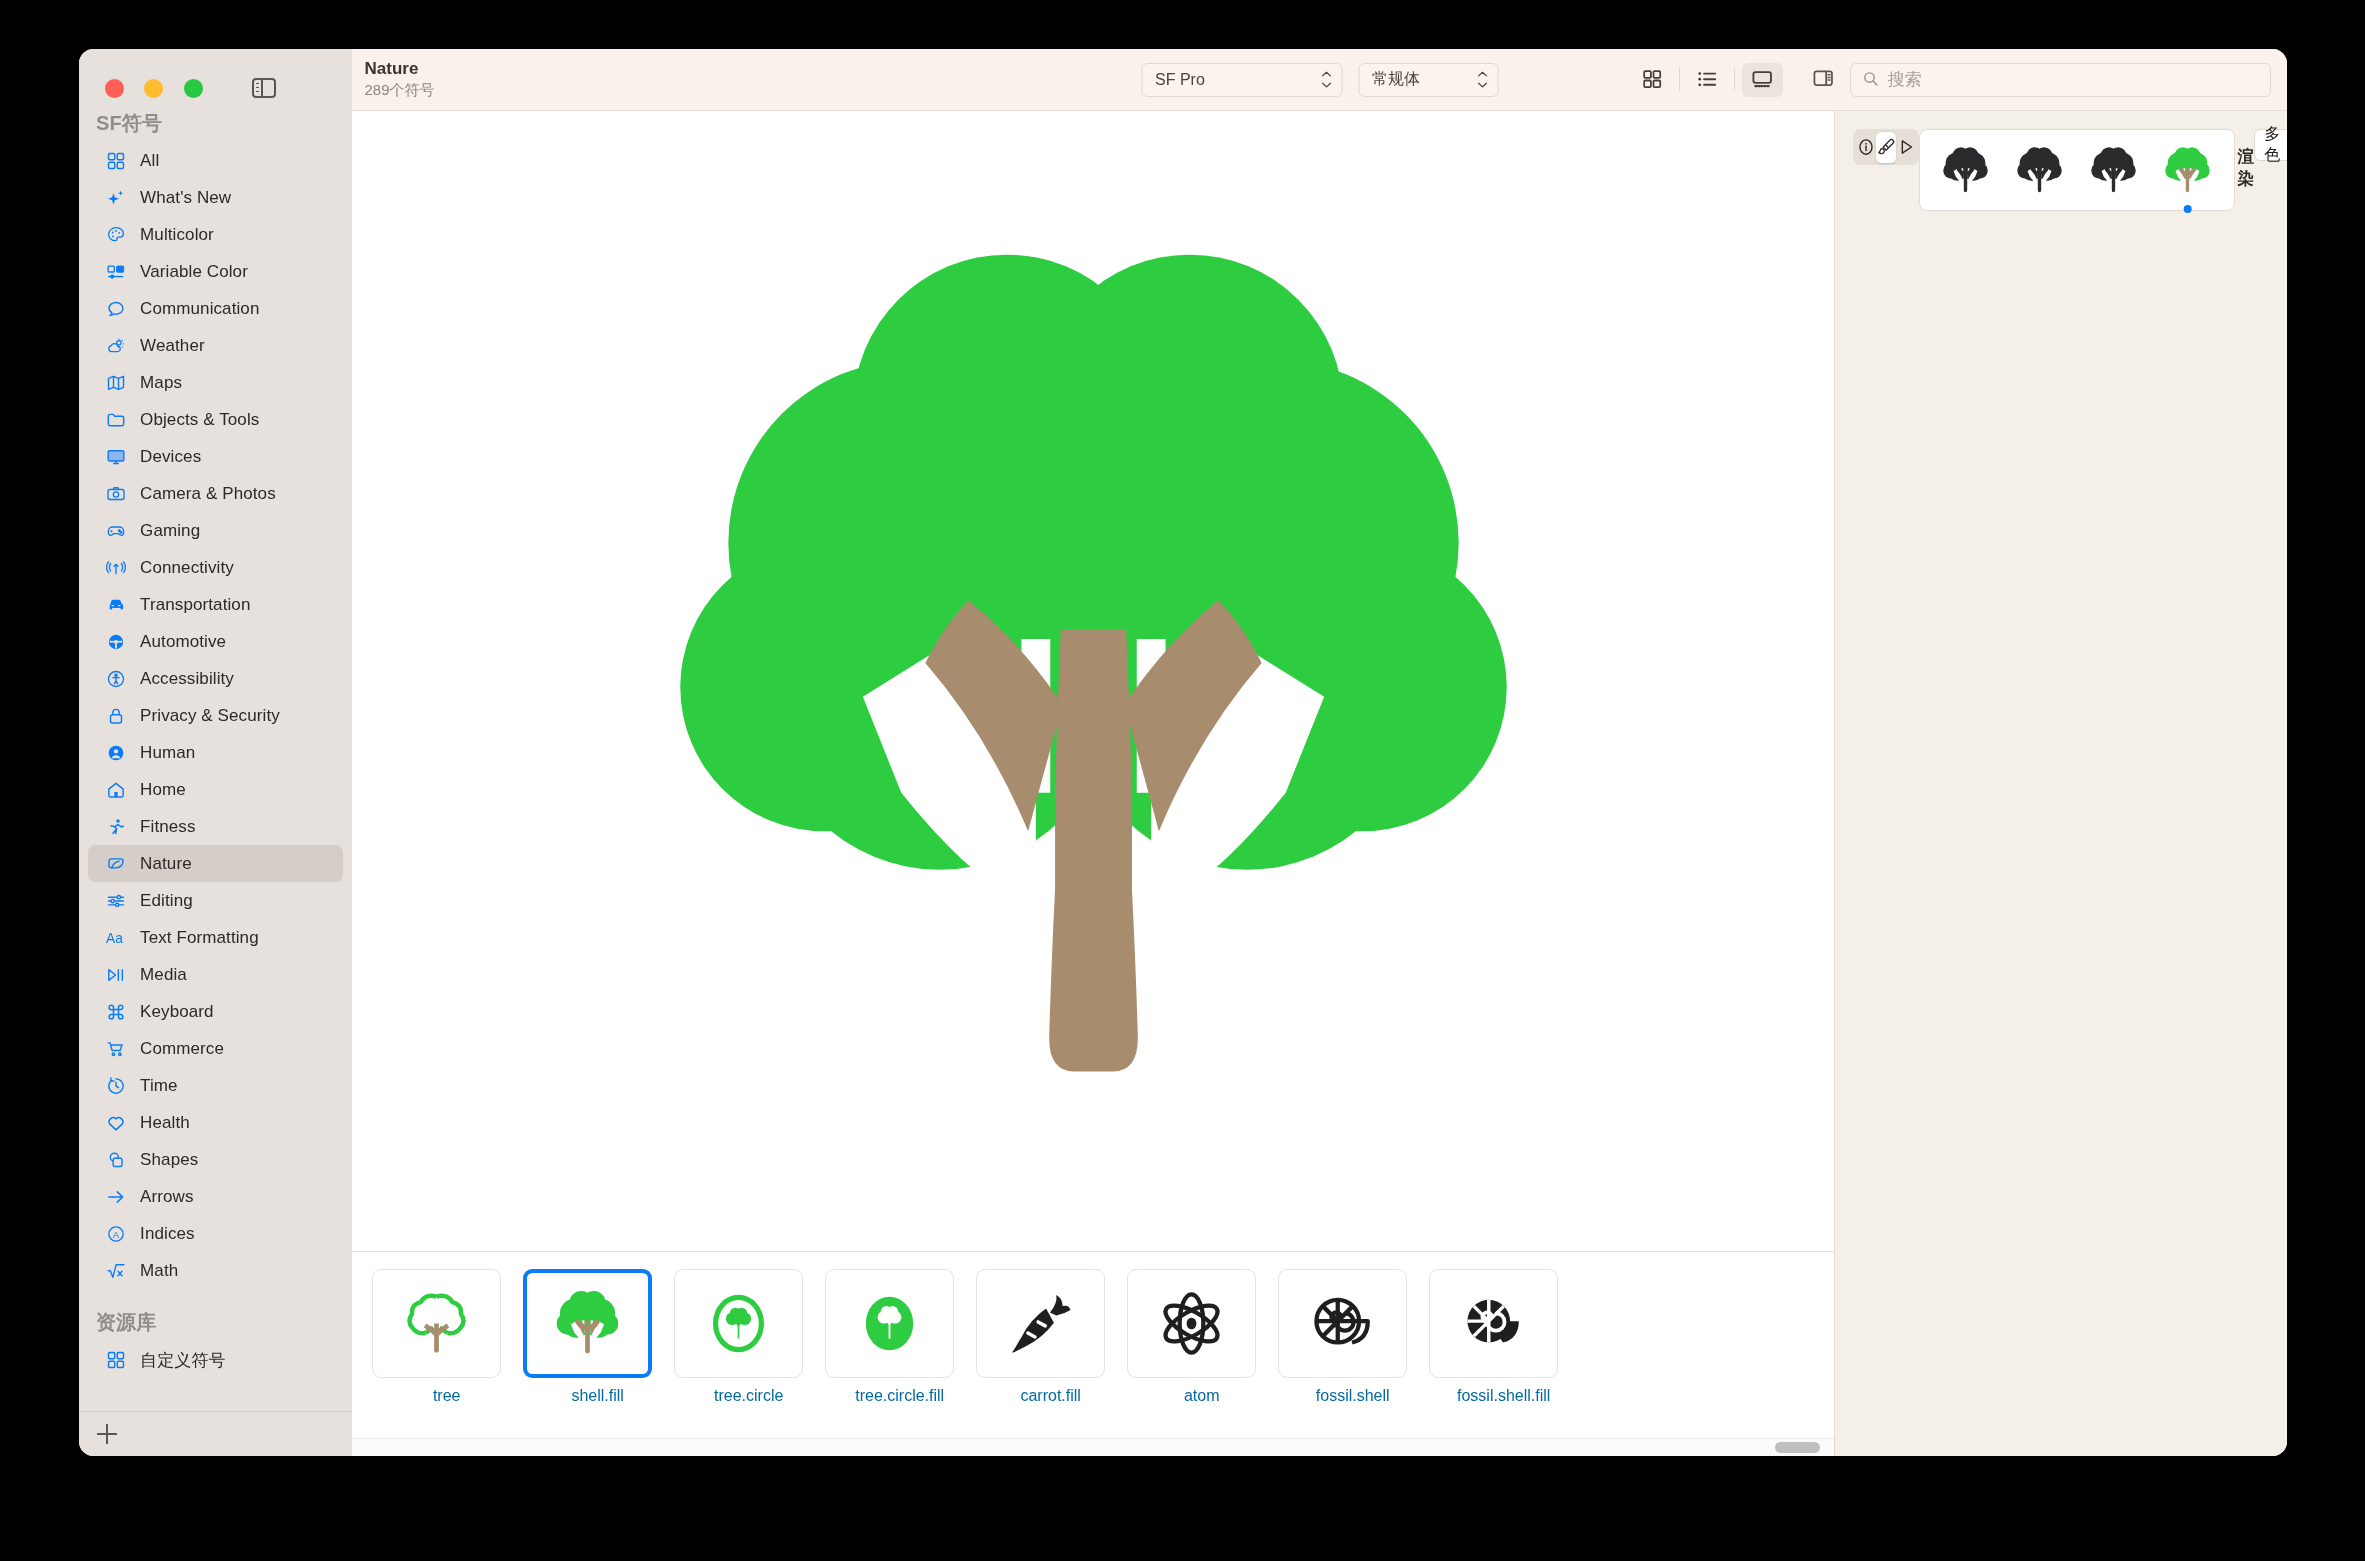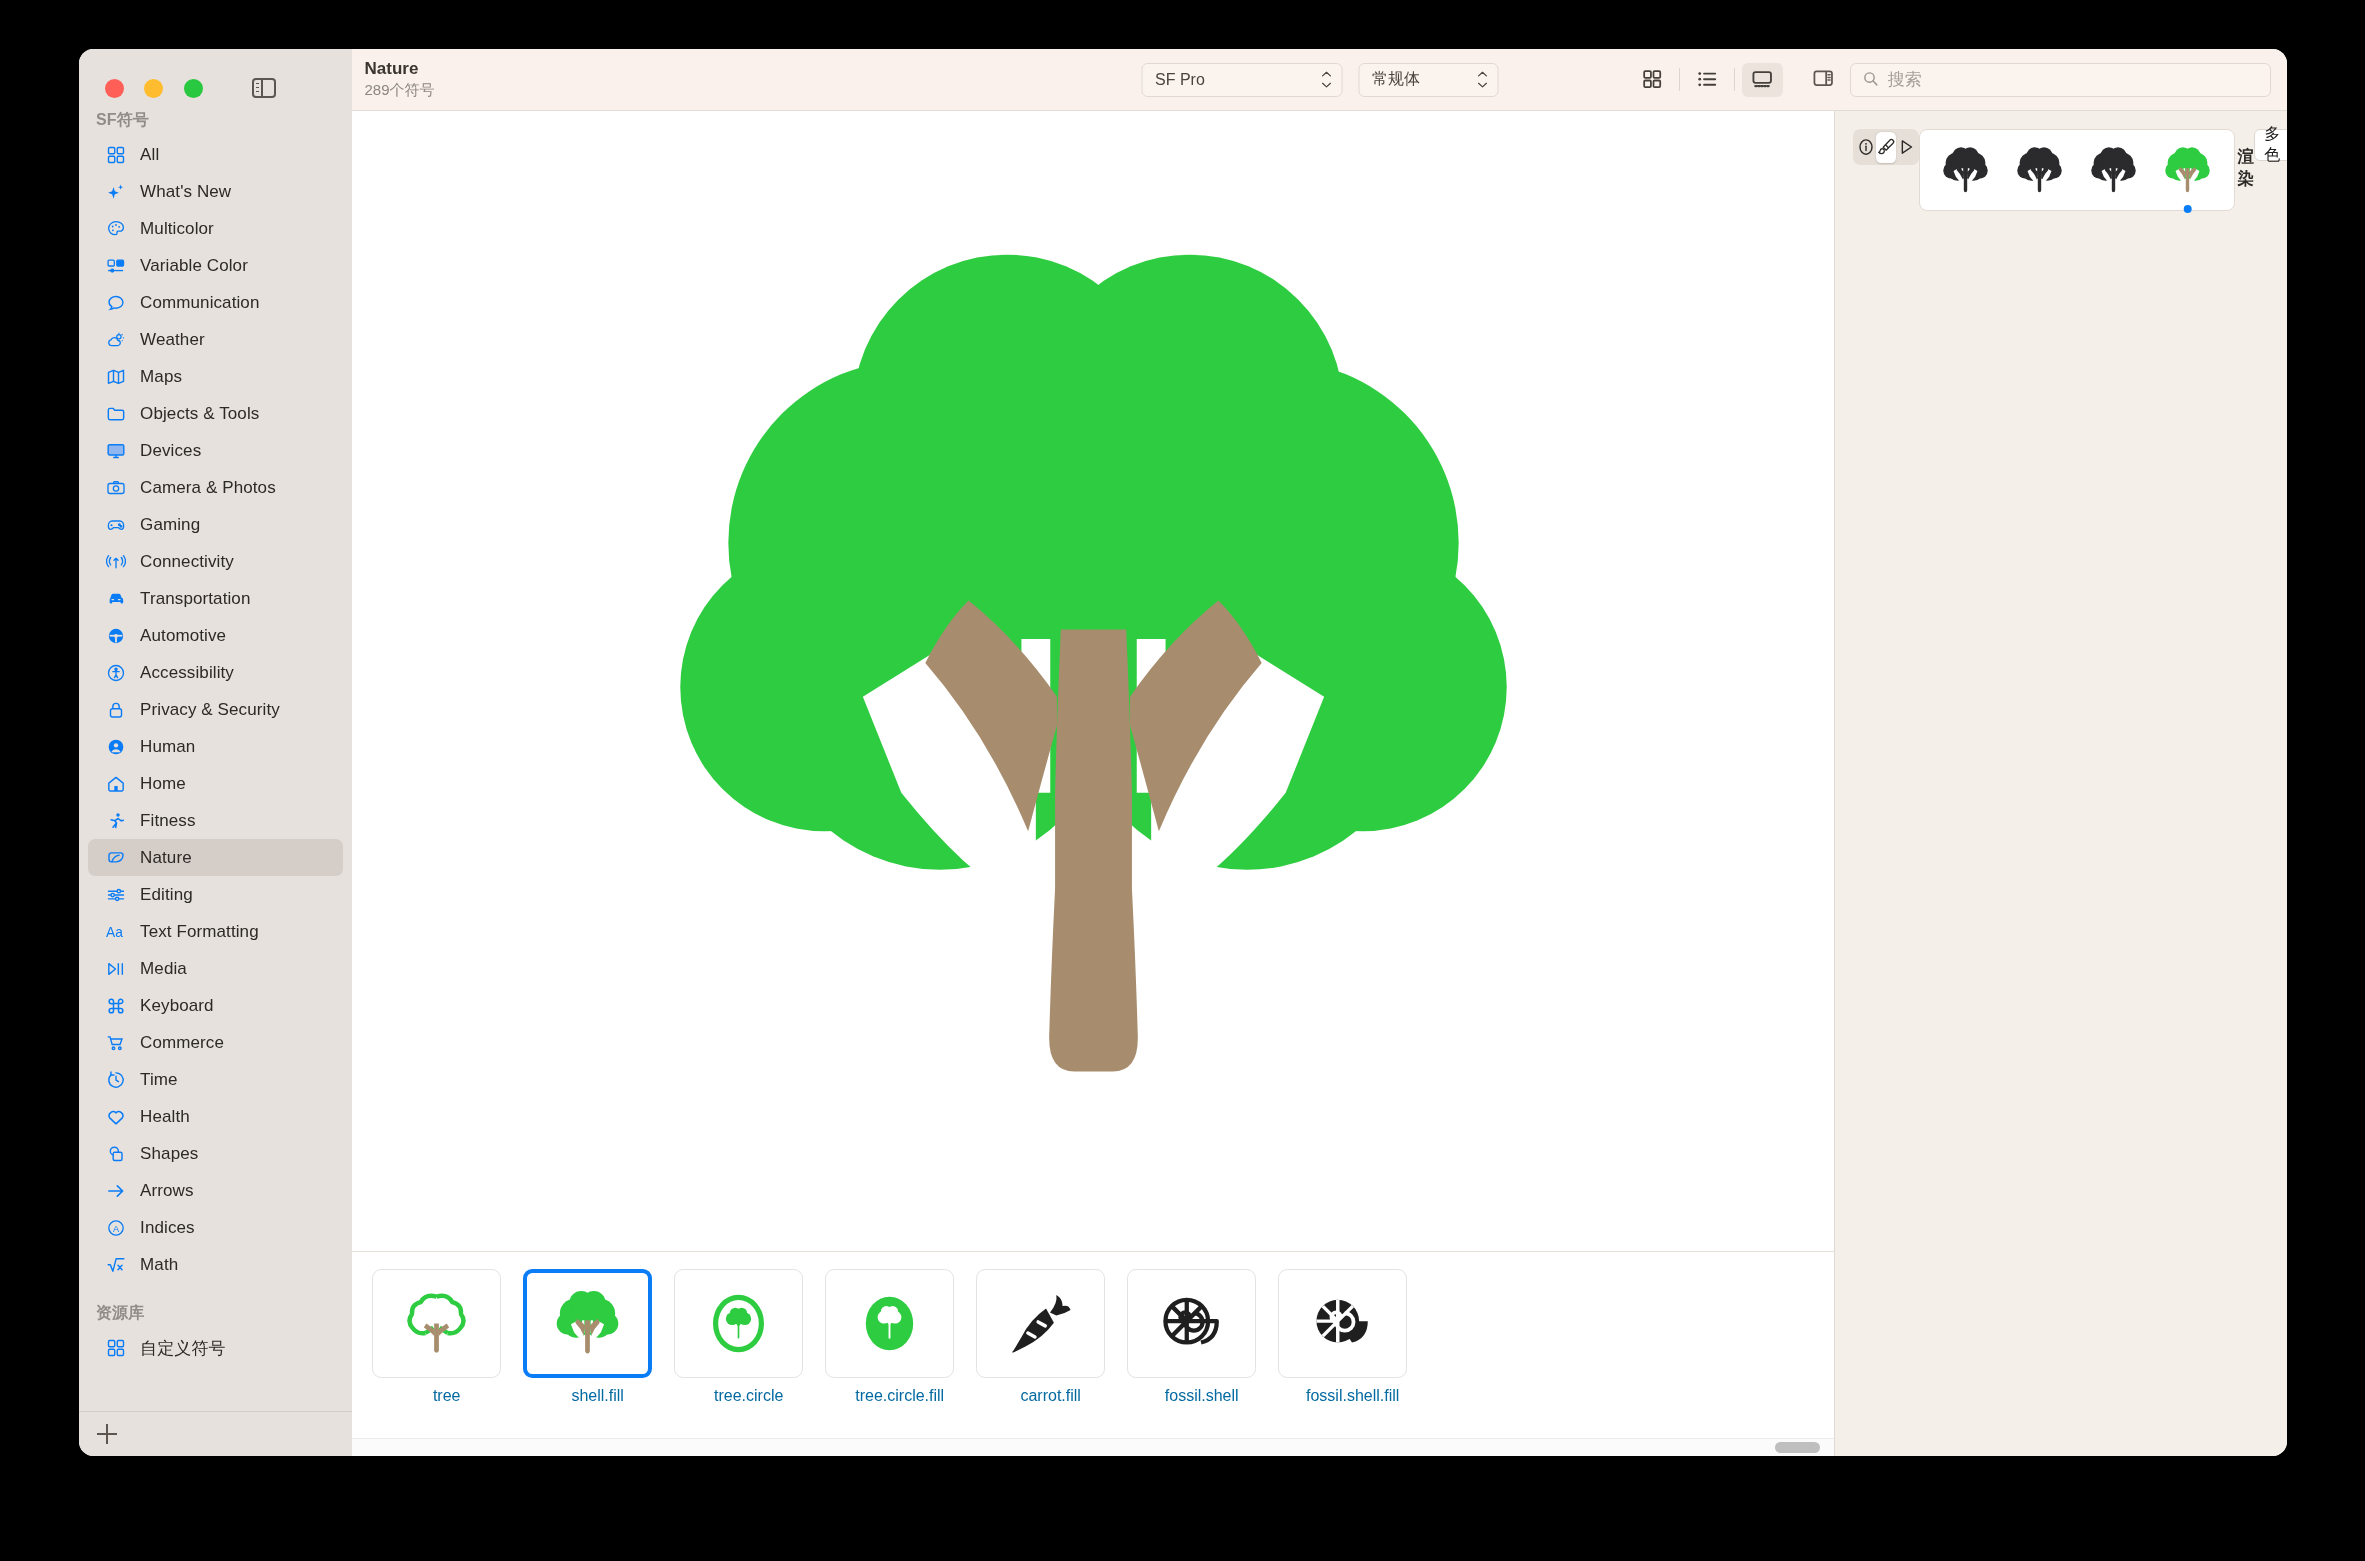--- a/index.html
+++ b/index.html
@@ -53,21 +53,21 @@
   .sidebar-toggle i {
     position: absolute; left: 2px; width: 2.6px; height: 1.7px;
     background: #5d5550;
   }
   .sidebar-toggle i:nth-child(1) { top: 2.6px; }
   .sidebar-toggle i:nth-child(2) { top: 6.6px; }
   .sidebar-toggle i:nth-child(3) { top: 10.5px; }
 
   .sb-scroll { flex: 1 1 auto; overflow: hidden; padding-top: 12px; }
   .sb-section-title {
-    font-size: 16px; color: #918c87; font-weight: 600;
+    font-size: 20px; color: #918c87; font-weight: 600;
     padding: 0 0 5.3px 17px; letter-spacing: 0.1px;
   }
   .sb-item {
     display: flex; align-items: center;
     height: 37px; margin: 0 9.2px;
     padding-left: 17px; border-radius: 7.2px;
     gap: 12.5px;
     text-align: right;
   }
   .sb-item.selected { background: #d4cdc8; }
@@ -869,20 +869,33 @@
                 </g>
                 <g stroke="#ffffff" stroke-width="4.4" stroke-linecap="round">
                   <path d="M34 62 L43 67"></path>
                     <path d="M47 48 L56 53"></path>
                 </g>
               </svg>
             </div>
             <div class="sym-label">carrot.fill</div>
           </div>
 
+          <div class="sym-cell">
+            <div class="sym-tile">
+              <svg viewBox="0 0 100 100">
+                <g fill="none" stroke="#1f1f1f" stroke-width="5.4">
+                  <ellipse cx="50" cy="50" rx="15" ry="37"></ellipse>
+                  <ellipse cx="50" cy="50" rx="15" ry="37" transform="rotate(60 50 50)"></ellipse>
+                  <ellipse cx="50" cy="50" rx="15" ry="37" transform="rotate(120 50 50)"></ellipse>
+                </g>
+                <ellipse cx="50" cy="50" rx="6.2" ry="7.4" fill="#1f1f1f"></ellipse>
+              </svg>
+            </div>
+            <div class="sym-label">atom</div>
+          </div>
 
           <div class="sym-cell">
             <div class="sym-tile">
               <svg viewBox="0 0 100 100">
                 <g fill="none" stroke="#1f1f1f" stroke-width="5.4" stroke-linejoin="round">
                   <circle cx="44" cy="47" r="27"></circle>
                   <path d="M44 47 h38 q0 22 -20 27"></path>
                   <path d="M44 20 v27 M17 47 h27 M44 74 v-27 M25 28 l19 19 M63 28 L44 47 M25 66 l19 -19"></path>
                   <path d="M48 42 a6 6 0 1 0 -6 6 a11 11 0 1 0 11 -11"></path>
                 </g>

